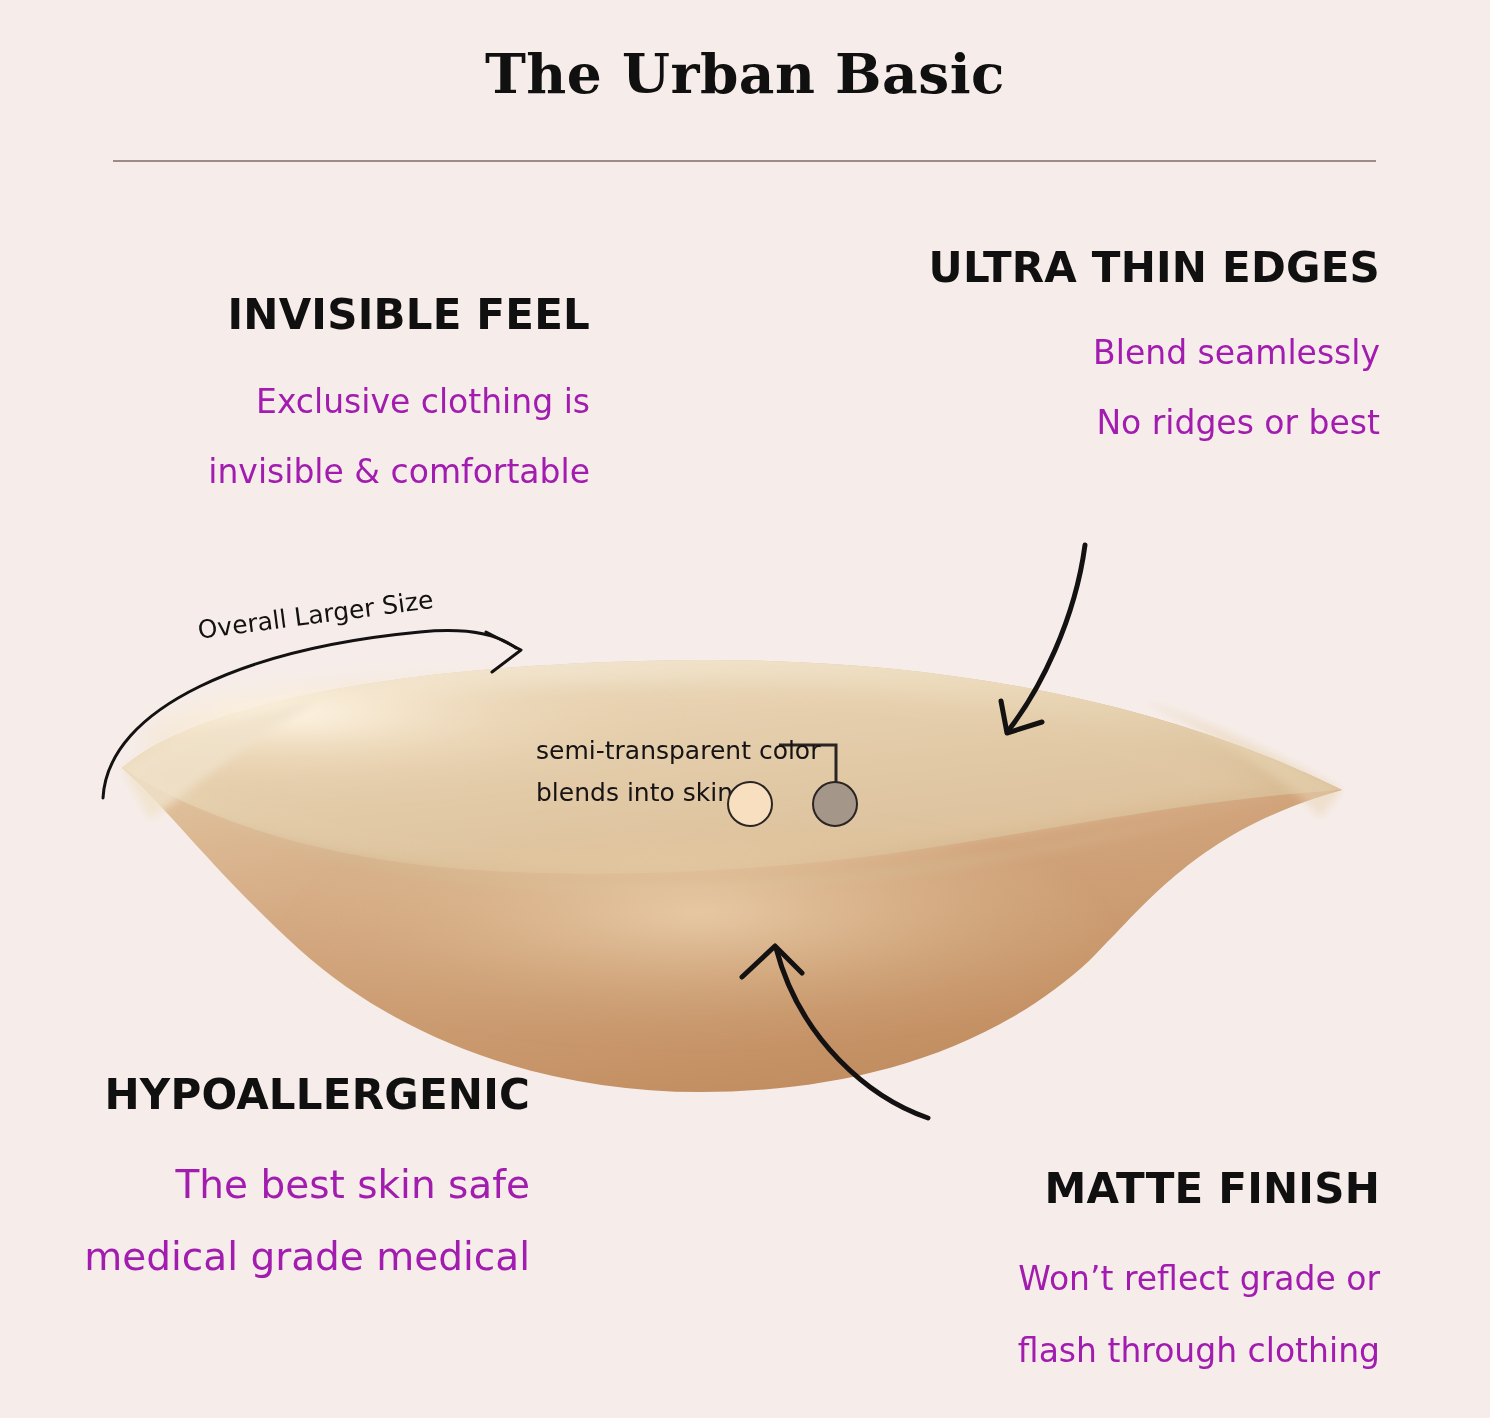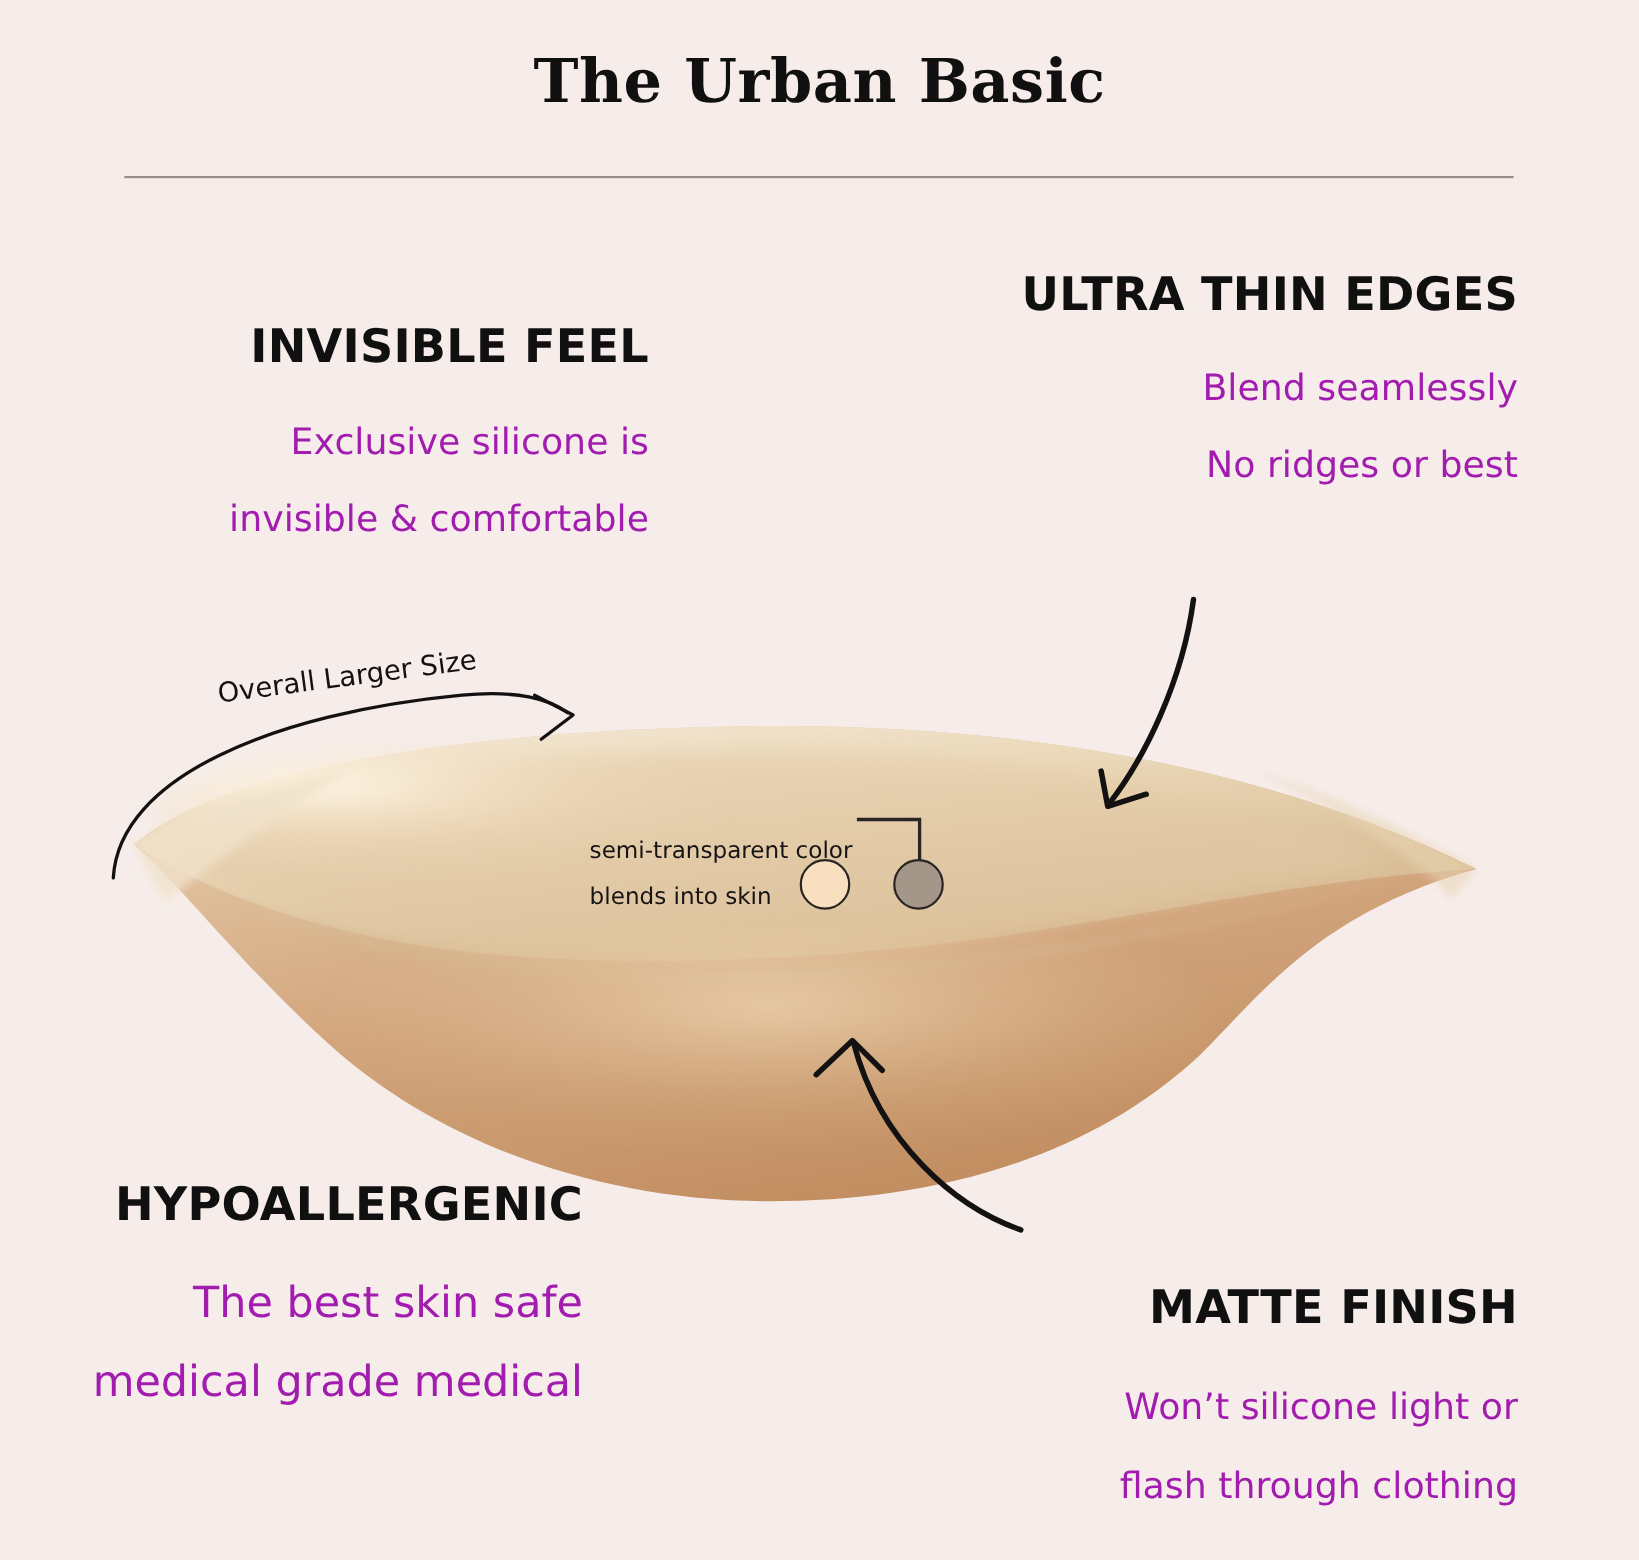--- a/index.html
+++ b/index.html
@@ -103,23 +103,23 @@
     color: #131111;
     white-space: nowrap;
     transform: rotate(-7.5deg);
     transform-origin: left top;
   }
 
   
   .center-note {
     position: absolute;
     left: 536px;
-    top: 752px;
-    font-family: "DejaVu Sans", sans-serif;
-    font-size: 21px;
+    top: 730px;
+    font-family: "DejaVu Sans", sans-serif;
+    font-size: 25px;
     color: #151313;
     line-height: 42px;
     white-space: nowrap;
   }
   .swatch {
     position: absolute;
     width: 46px;
     height: 46px;
     border-radius: 50%;
     border: 2px solid #2a2523;
@@ -240,21 +240,21 @@
   <div class="center-note">
     <div>semi-transparent color</div>
     <div>blends into skin</div>
   </div>
   <div class="swatch" id="swatch-light" style="background: rgb(247, 223, 192);"></div>
   <div class="swatch" id="swatch-dark" style="background: rgb(165, 150, 138);"></div>
 
   <div class="feature" id="feature-invisible-feel">
     <div class="head">INVISIBLE FEEL</div>
     <div class="lines">
-      <div class="body-line">Exclusive silicone is</div>
+      <div class="body-line">Exclusive clothing is</div>
       <div class="body-line">invisible &amp; comfortable</div>
     </div>
   </div>
 
   <div class="feature" id="feature-ultra-thin-edges">
     <div class="head">ULTRA THIN EDGES</div>
     <div class="lines">
       <div class="body-line">Blend seamlessly</div>
       <div class="body-line">No ridges or best</div>
     </div>
@@ -264,18 +264,18 @@
     <div class="head">HYPOALLERGENIC</div>
     <div class="lines">
       <div class="body-line">The best skin safe</div>
       <div class="body-line">medical grade medical</div>
     </div>
   </div>
 
   <div class="feature" id="feature-matte-finish">
     <div class="head">MATTE FINISH</div>
     <div class="lines">
-      <div class="body-line">Won’t silicone light or</div>
+      <div class="body-line">Won’t reflect grade or</div>
       <div class="body-line">flash through clothing</div>
     </div>
   </div>
 
 </div>
 
 </body></html>

